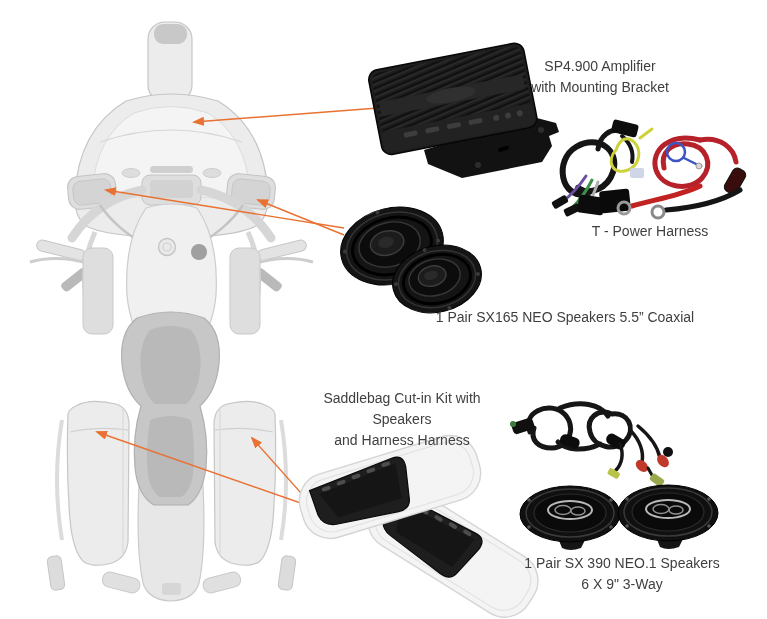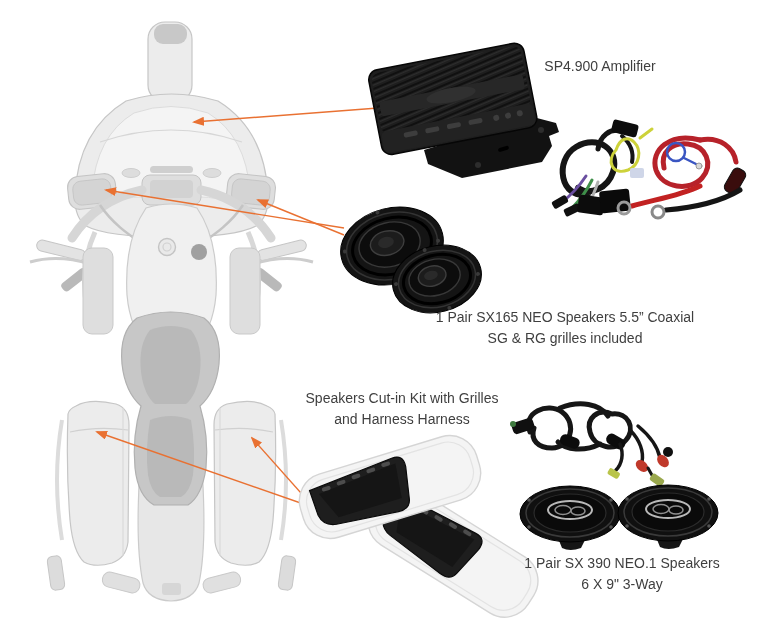--- a/index.html
+++ b/index.html
@@ -312,30 +312,33 @@
             <circle cx="41" cy="-14" r="1.8"></circle>
         <circle cx="-41" cy="13" r="1.8"></circle>
             <circle cx="41" cy="13" r="1.8"></circle>
       </g>
     </g>
   </g>
 </svg>
 
   <div class="label" style="left:495px;top:56px;width:210px;">
     <span>SP4.900 Amplifier</span>
-  </div>
-
+    <span>with Mounting Bracket</span>
+  </div>
+
+  <div class="label" style="left:565px;top:221px;width:170px;">
+    <span>T - Power Harness</span>
+  </div>
 
   <div class="label" style="left:420px;top:307px;width:290px;">
     <span>1 Pair SX165 NEO Speakers 5.5” Coaxial</span>
-    <span>SG &amp; RG grilles included</span>
   </div>
 
   <div class="label" style="left:292px;top:388px;width:220px;">
-    <span>Speakers Cut-in Kit with Grilles</span>
+    <span>Saddlebag Cut-in Kit with Speakers</span>
     <span>and Harness Harness</span>
   </div>
 
   <div class="label" style="left:512px;top:553px;width:220px;">
     <span>1 Pair SX 390 NEO.1 Speakers</span>
     <span>6 X 9" 3-Way</span>
   </div>
 
 </div>
 

